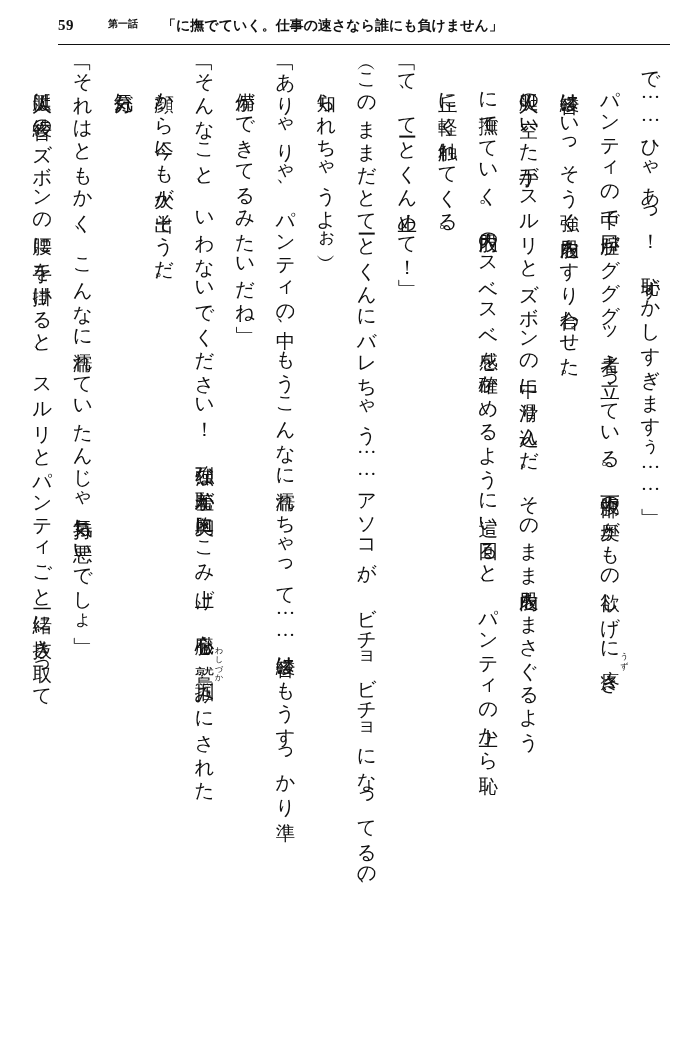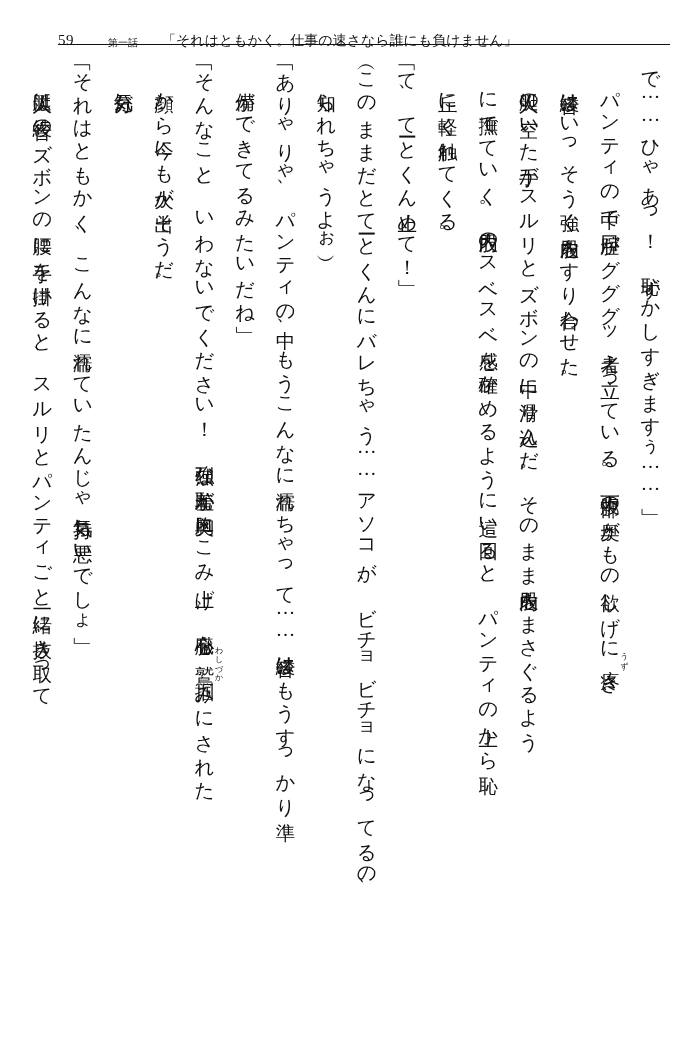--- a/index.html
+++ b/index.html
@@ -25,23 +25,24 @@
     padding: 14px 30px 30px 30px;
     display: flex;
     flex-direction: column;
   }
 
   
   .header {
     height: 34px;
     flex: 0 0 auto;
     display: flex;
-    align-items: flex-end;
+    align-items: flex-start;
     position: relative;
     padding-left: 28px;
+    font-weight: bold;
   }
   .header-rule {
     position: absolute;
     left: 28px;
     right: 0;
     top: 30px;
     border-bottom: 1px solid #111;
   }
   .page-number {
     font-size: 15px;
@@ -101,21 +102,21 @@
 </style>
 </head>
 <body>
 
 <div class="page">
 
   <div class="header">
     <div class="header-rule"></div>
     <div class="page-number">59</div>
     <div class="chapter-label">第一話</div>
-    <div class="running-title">「それはともかく。仕事の速さなら誰にも負けません」</div>
+    <div class="running-title">「に撫でていく。仕事の速さなら誰にも負けません」</div>
   </div>
 
   <div class="body-area">
     <div class="vtext" id="vtext">
         <p>で……ひゃあっ！　恥ずかしすぎますぅ……」</p>
         <p class="indent">パンティの中で腟口がグググッ者え立っている。下腹部の奥がもの欲しげに<ruby>疼<rt>うず</rt></ruby>き、</p>
         <p class="indent">綾音はいっそう強く内股をすり合わせた。</p>
         <p class="indent">艇人の空いた手がスルリとズボンの中に滑り込んだ。そのまま内股をまさぐるよう</p>
         <p class="indent">に撫でていく。内股のスベスベ感を確かめるように這い回ると、パンティの上から恥</p>
         <p class="indent">丘に軽く触れてくる。</p>

